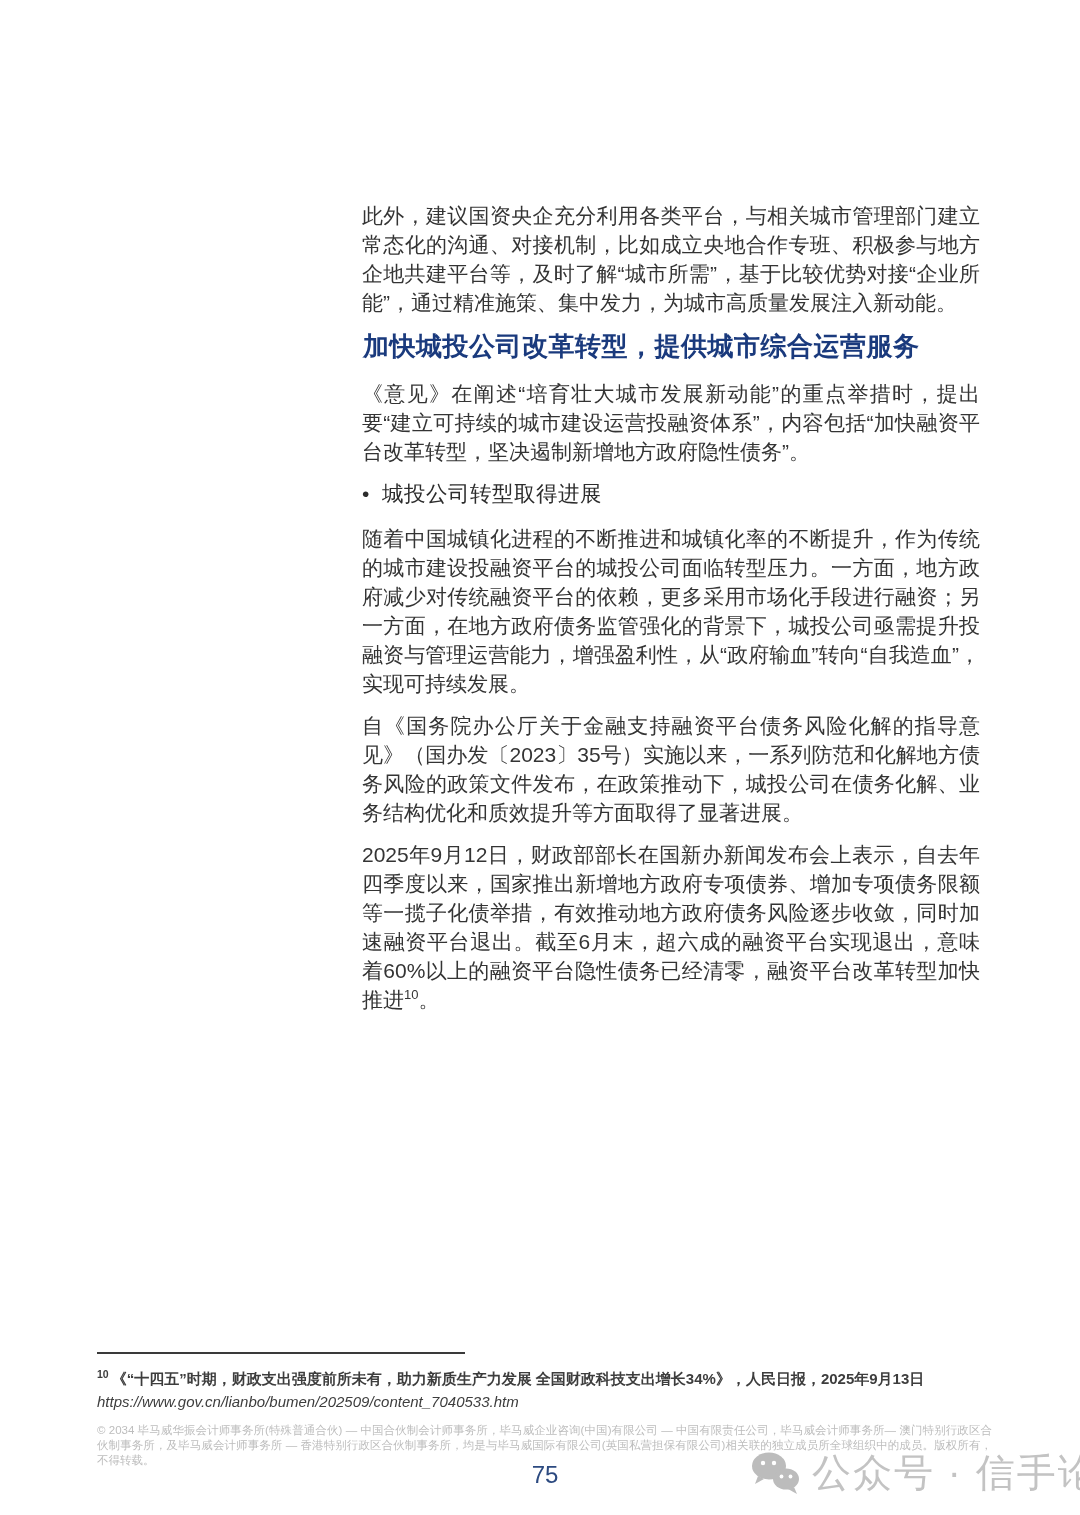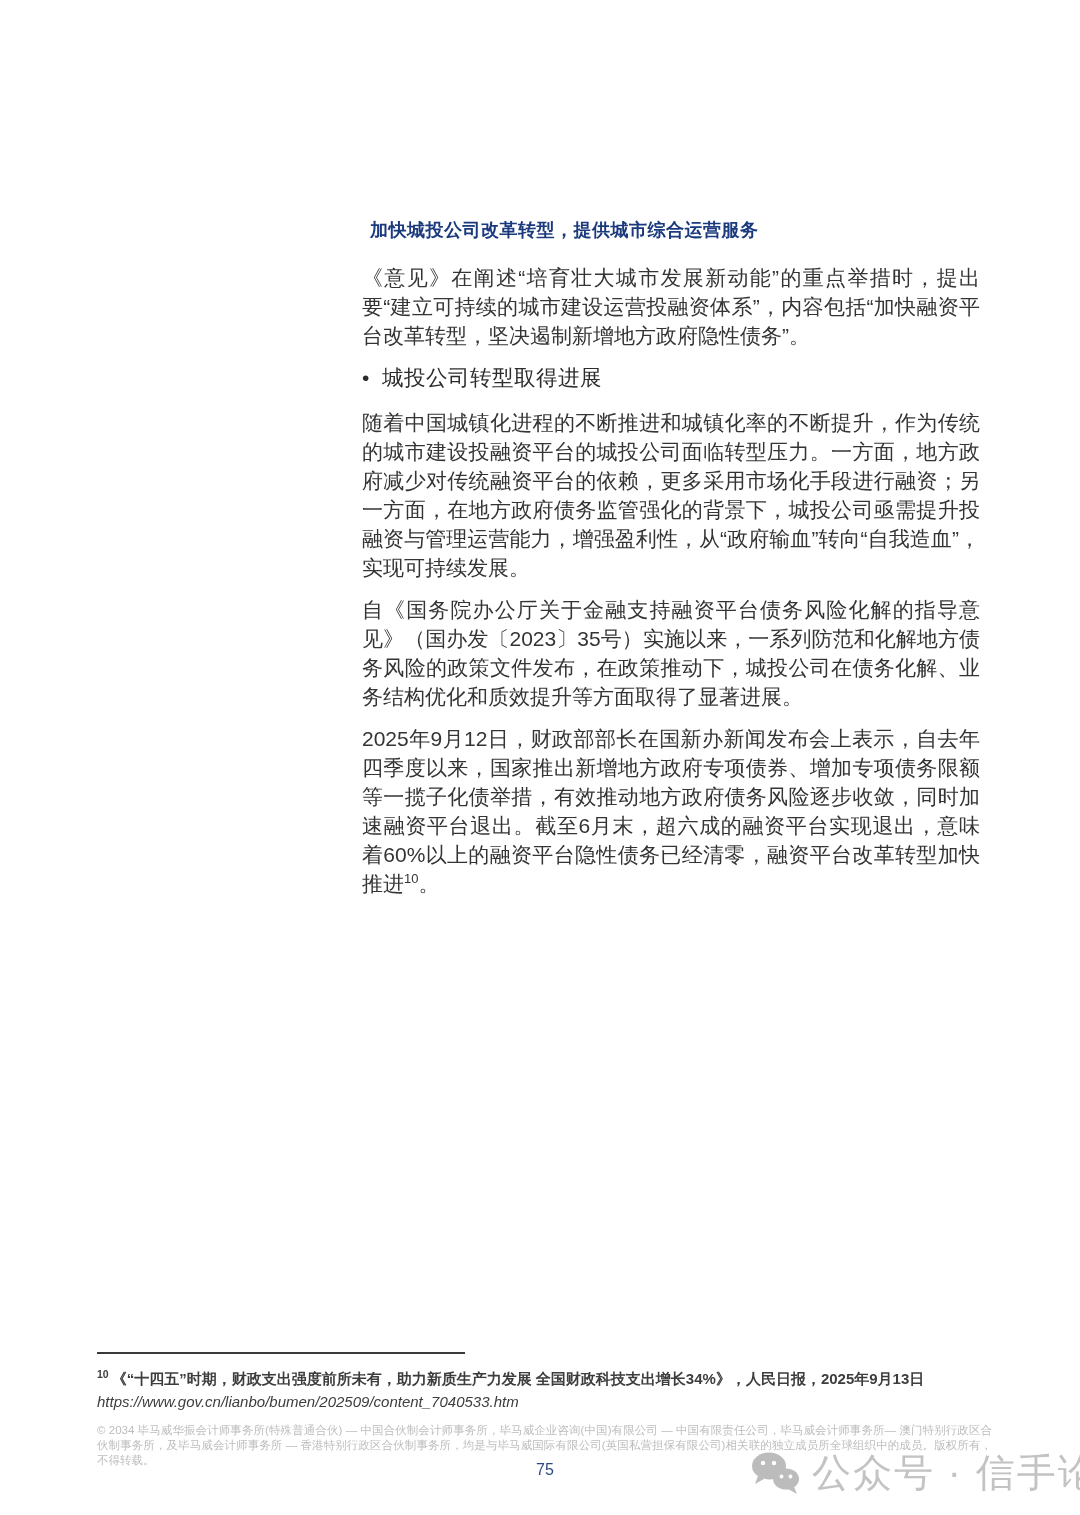--- a/index.html
+++ b/index.html
@@ -25,25 +25,25 @@
     color: #333333;
   }
   .content p.body-para {
     font-size: 21px;
     line-height: 29px;
     text-align: justify;
     margin: 0 0 13px 0;
     color: #343434;
   }
   .section-heading {
-    font-size: 18px;
+    font-size: 26px;
     line-height: 32px;
     font-weight: bold;
     color: #1a3a7d;
-    margin: 13px 0 17px 8px;
+    margin: 13px 0 17px 1px;
     letter-spacing: 0.5px;
   }
   .bullet-row {
     display: flex;
     align-items: baseline;
     margin: 10px 0 16px 0;
   }
   .bullet-marker {
     font-size: 21px;
     color: #2c2c2c;
@@ -105,21 +105,21 @@
     line-height: 15px;
     color: #bdbdbd;
     text-align: justify;
   }
   .page-number {
     position: absolute;
     left: 0;
     right: 0;
     top: 1461px;
     text-align: center;
-    font-size: 16px;
+    font-size: 24px;
     font-weight: 500;
     color: #2c4a80;
     padding-left: 10px;
   }
   
   .watermark {
     position: absolute;
     left: 750px;
     top: 1446px;
     display: flex;
@@ -134,20 +134,21 @@
   }
   .wechat-icon { display: block; }
 </style>
 </head>
 <body>
 
 <div class="page">
 
   <div class="content">
 
+    <p class="body-para">此外，建议国资央企充分利用各类平台，与相关城市管理部门建立常态化的沟通、对接机制，比如成立央地合作专班、积极参与地方企地共建平台等，及时了解“城市所需”，基于比较优势对接“企业所能”，通过精准施策、集中发力，为城市高质量发展注入新动能。</p>
 
     <h2 class="section-heading">加快城投公司改革转型，提供城市综合运营服务</h2>
 
     <p class="body-para">《意见》在阐述“培育壮大城市发展新动能”的重点举措时，提出要“建立可持续的城市建设运营投融资体系”，内容包括“加快融资平台改革转型，坚决遏制新增地方政府隐性债务”。</p>
 
     <div class="bullet-row">
       <span class="bullet-marker">•</span>
       <span class="bullet-label">城投公司转型取得进展</span>
     </div>
 

